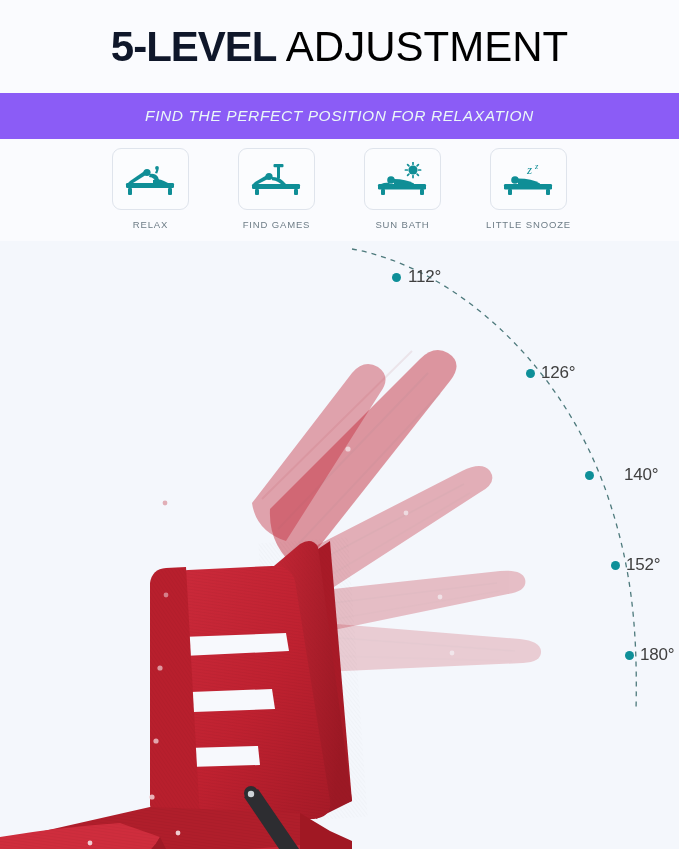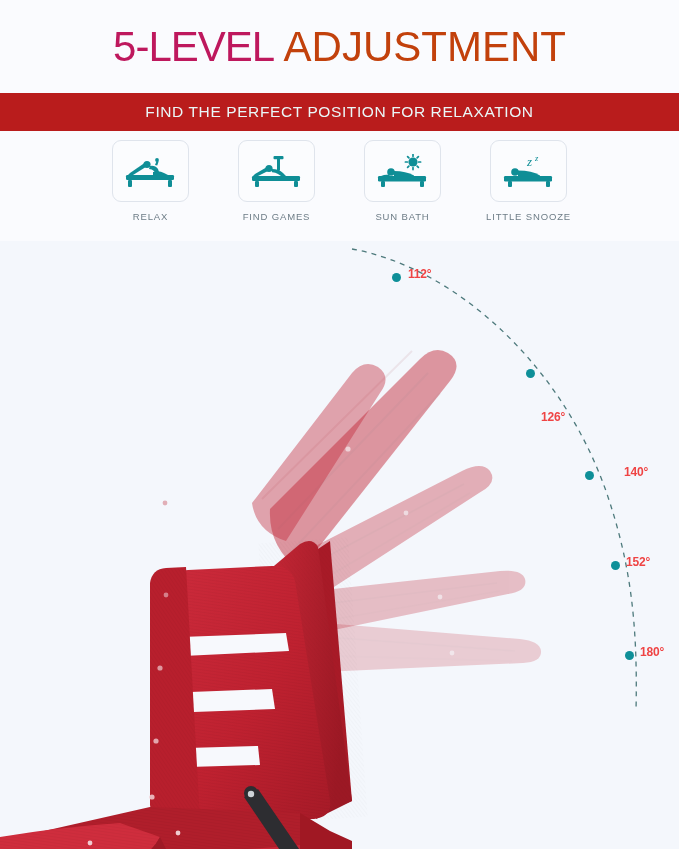--- a/index.html
+++ b/index.html
@@ -19,29 +19,30 @@
     align-items:center;
     justify-content:center;
   }
   .headline{
     font-size:42px;
     font-weight:700;
     letter-spacing:-0.5px;
     white-space:nowrap;
     line-height:1;
   }
-  .headline .teal{ color:#be185d; font-weight:400; letter-spacing:-1px;}
-  .headline .dark{ color:#c2410c; font-weight:400; letter-spacing:0px;}
+  .headline .teal{ color:#0f172a; font-weight:700; letter-spacing:-1px;}
+  .headline .dark{ color:#000000; font-weight:400; letter-spacing:0px;}
 
   .subbar{
-    height:38px;
-    background:#b91c1c;
+    height:46px;
+    background:#8b5cf6;
     display:flex;
     align-items:center;
     justify-content:center;
+    font-style:italic;
   }
   .subbar span{
     color:#eaf7f8;
     font-size:15.5px;
     letter-spacing:0.6px;
     font-weight:400;
   }
 
   
   .icon-row{
@@ -84,25 +85,25 @@
     left:0; top:241px;
     width:679px; height:608px;
     background:#f4f7fc;
     overflow:hidden;
   }
   .stage svg{ position:absolute; left:0; top:0; }
 
   
   .ang{
     position:absolute;
-    font-size:12px;
-    color:#ef4444;
+    font-size:17px;
+    color:#404040;
     letter-spacing:-0.2px;
     white-space:nowrap;
-    font-weight:700;
+    font-weight:400;
   }
   .dot{
     position:absolute;
     width:9px;height:9px;border-radius:50%;
     background:#0e8f98;
   }
 </style>
 </head>
 <body>
 
@@ -360,21 +361,21 @@
       <circle cx="178" cy="592" r="2.4" fill="#f0cbd0"></circle>
     </g>
 
     <path d="M352 8 C 452 26 560 120 606 250 C 630 320 638 380 636 470" fill="none" stroke="#3b6b6e" stroke-width="1.3" stroke-dasharray="5 5" opacity="0.9"></path>
   </svg>
 
   <div class="dot" style="left:392px; top:32px;"></div>
   <div class="ang" style="left:408px; top:26px;">112°</div>
 
   <div class="dot" style="left:526px; top:128px;"></div>
-  <div class="ang" style="left:541px; top:122px;margin-top:47px;">126°</div>
+  <div class="ang" style="left:541px; top:122px;">126°</div>
 
   <div class="dot" style="left:585px; top:230px;"></div>
   <div class="ang" style="left:600px; top:224px;margin-left:24px;">140°</div>
 
   <div class="dot" style="left:611px; top:320px;"></div>
   <div class="ang" style="left:626px; top:314px;">152°</div>
 
   <div class="dot" style="left:625px; top:410px;"></div>
   <div class="ang" style="left:640px; top:404px;">180°</div>
 

